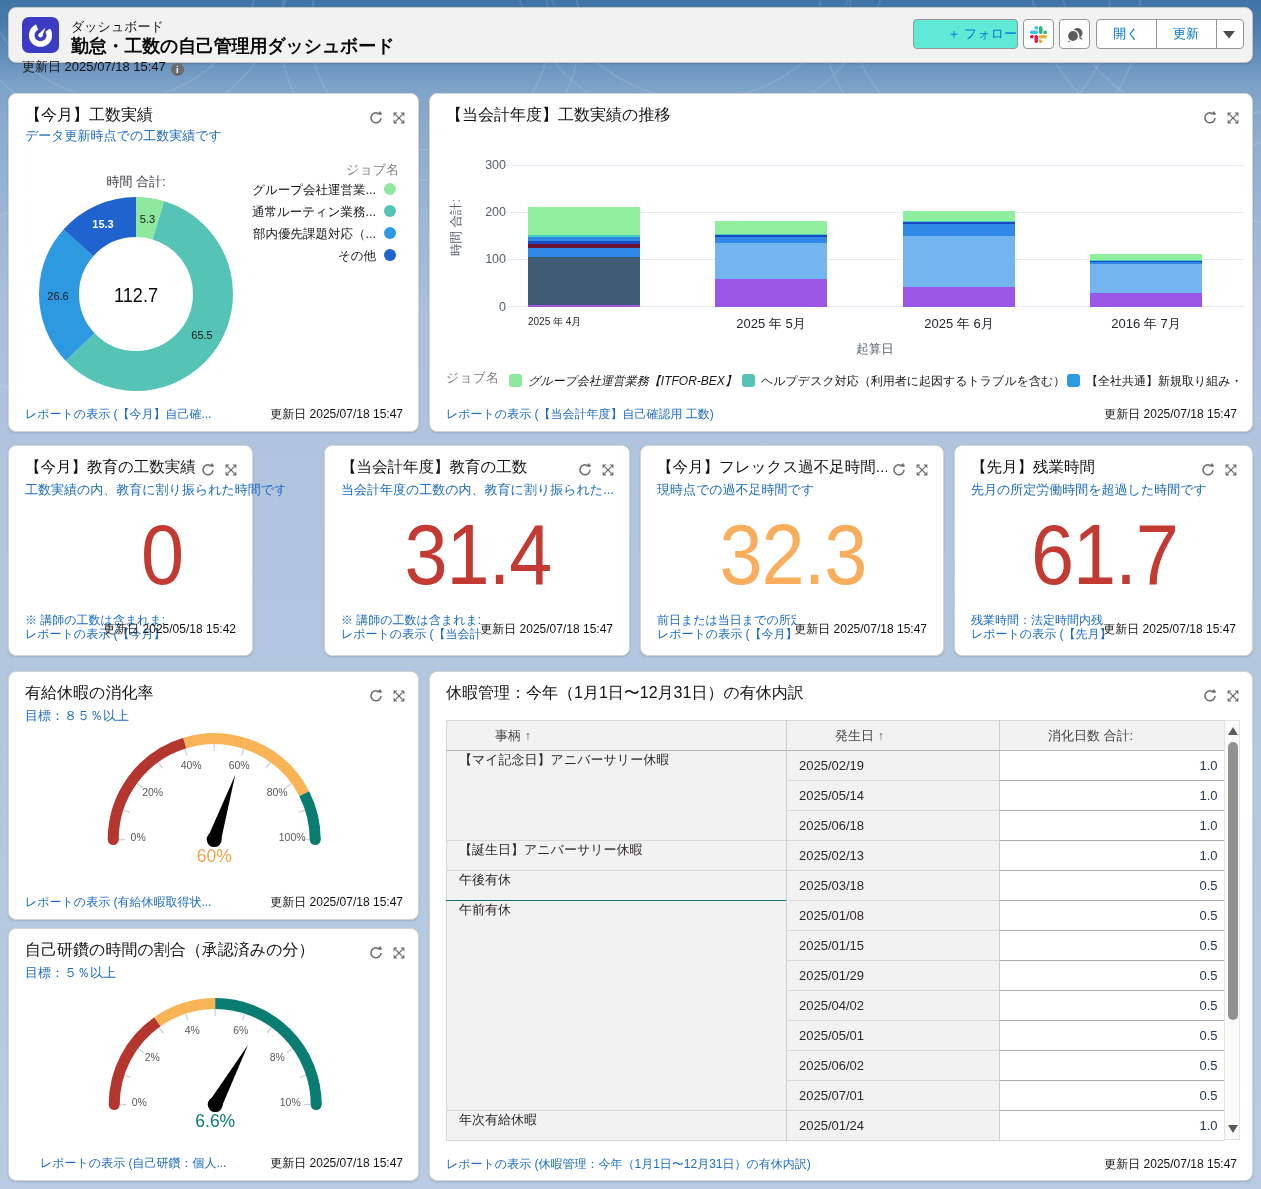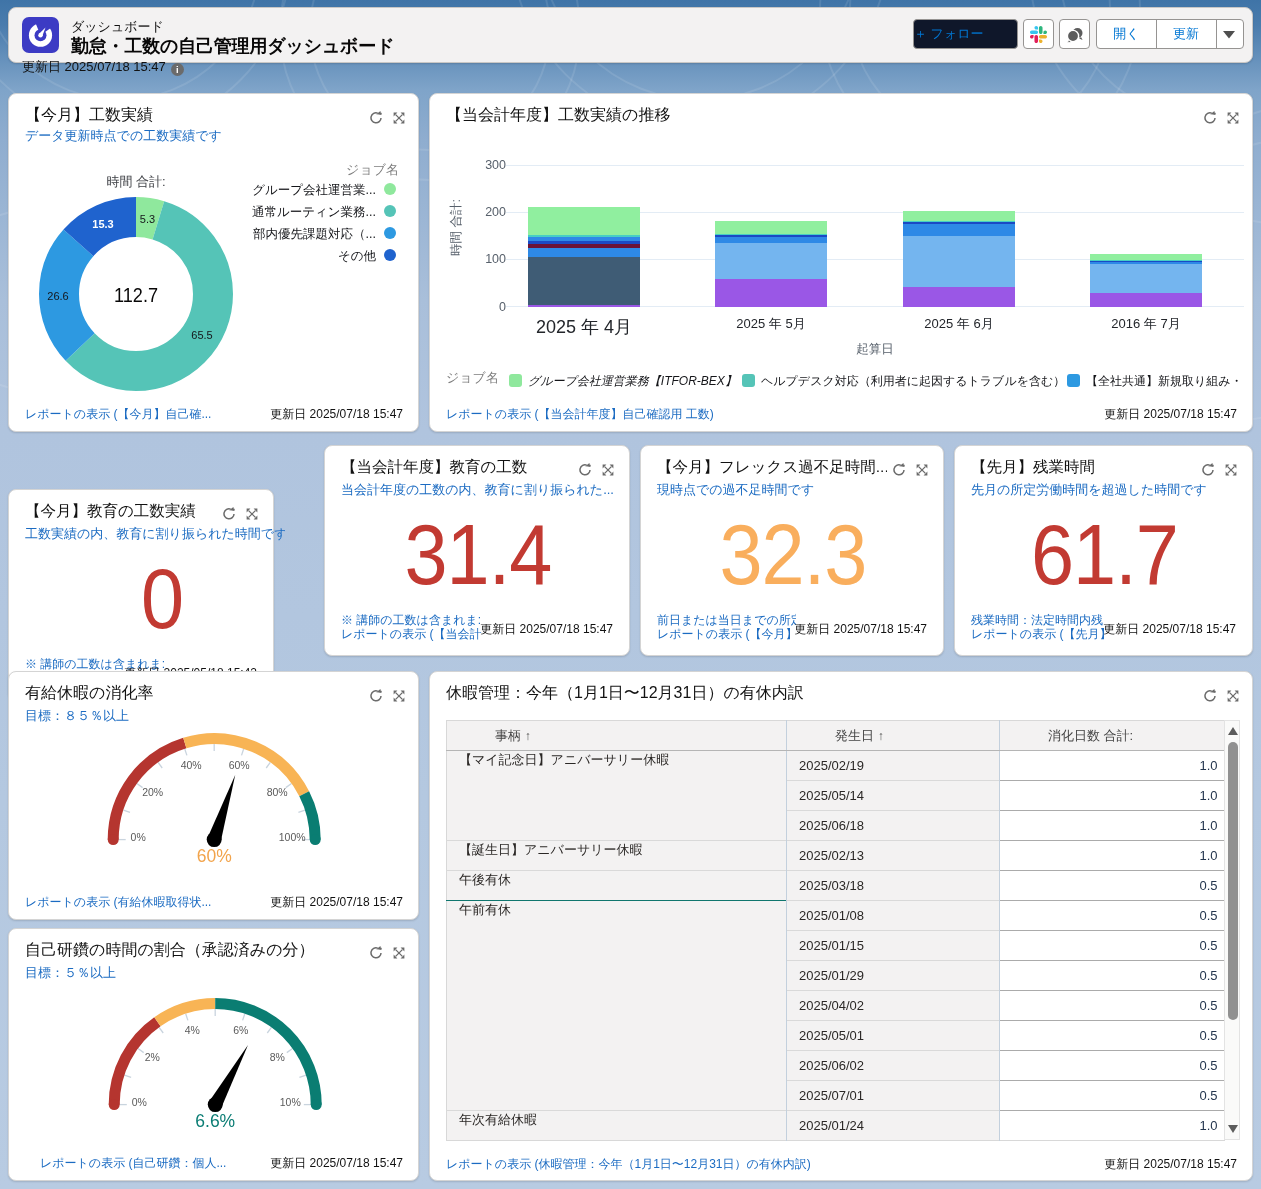--- a/index.html
+++ b/index.html
@@ -57,21 +57,21 @@
     <circle cx="18.5" cy="18.2" r="11.6" fill="#fff"></circle>
     <circle cx="18.5" cy="18.2" r="6.0" fill="#3c3bc4"></circle>
     <polygon points="18.5,18.2 12.5,3.4 21,0.8 31.6,9.0" fill="#3c3bc4"></polygon>
     <circle cx="18.5" cy="18.2" r="2.2" fill="#fff"></circle>
     <polygon points="23.5,10.5 20.2,19.3 16.8,17.1" fill="#fff"></polygon>
   </svg>
   <div style="position:absolute;left:62px;top:10px;font-size:13px;color:#121212;">ダッシュボード</div>
   <div style="position:absolute;left:62px;top:26px;font-size:18px;font-weight:bold;color:#080707;letter-spacing:-0.2px;">勤怠・工数の自己管理用ダッシュボード</div>
   <div style="position:absolute;left:13px;top:50px;font-size:13px;color:#121212;">更新日 2025/07/18 15:47<span style="display:inline-block;vertical-align:-2px;margin-left:5px;width:13px;height:13px;border-radius:50%;background:#6b6b6b;color:#fff;font-size:9.5px;font-weight:bold;text-align:center;line-height:13px;">i</span></div>
 
-  <div style="position:absolute;left:904px;top:11px;width:105px;height:30px;border:1px solid #969492;border-radius:4px;background:#0f172a;box-sizing:border-box;text-align:left;font-size:13px;color:#0176d3;line-height:28px;">＋ フォロー</div>
+  <div style="position:absolute;left:904px;top:11px;width:105px;height:30px;border:1px solid #969492;border-radius:4px;background:#5eead4;box-sizing:border-box;text-align:right;font-size:13px;color:#0176d3;line-height:28px;">＋ フォロー</div>
   <div style="position:absolute;left:1014px;top:11px;width:31px;height:30px;border:1px solid #969492;border-radius:4px;background:#fff;box-sizing:border-box;">
     <svg width="17" height="17" viewBox="0 0 122.8 122.8" style="position:absolute;left:6px;top:6px;">
       <path d="M25.8 77.6c0 7.1-5.8 12.9-12.9 12.9S0 84.7 0 77.6s5.8-12.9 12.9-12.9h12.9v12.9zM32.3 77.6c0-7.1 5.8-12.9 12.9-12.9s12.9 5.8 12.9 12.9v32.3c0 7.1-5.8 12.9-12.9 12.9s-12.9-5.8-12.9-12.9V77.6z" fill="#E01E5A"></path>
       <path d="M45.2 25.8c-7.1 0-12.9-5.8-12.9-12.9S38.1 0 45.2 0s12.9 5.8 12.9 12.9v12.9H45.2zM45.2 32.3c7.1 0 12.9 5.8 12.9 12.9s-5.8 12.9-12.9 12.9H12.9C5.8 58.1 0 52.3 0 45.2s5.8-12.9 12.9-12.9h32.3z" fill="#36C5F0"></path>
       <path d="M97 45.2c0-7.1 5.8-12.9 12.9-12.9s12.9 5.8 12.9 12.9-5.8 12.9-12.9 12.9H97V45.2zM90.5 45.2c0 7.1-5.8 12.9-12.9 12.9s-12.9-5.8-12.9-12.9V12.9C64.7 5.8 70.5 0 77.6 0s12.9 5.8 12.9 12.9v32.3z" fill="#2EB67D"></path>
       <path d="M77.6 97c7.1 0 12.9 5.8 12.9 12.9s-5.8 12.9-12.9 12.9-12.9-5.8-12.9-12.9V97h12.9zM77.6 90.5c-7.1 0-12.9-5.8-12.9-12.9s5.8-12.9 12.9-12.9h32.3c7.1 0 12.9 5.8 12.9 12.9s-5.8 12.9-12.9 12.9H77.6z" fill="#ECB22E"></path>
     </svg>
   </div>
   <div style="position:absolute;left:1050px;top:11px;width:31px;height:30px;border:1px solid #969492;border-radius:4px;background:#fff;box-sizing:border-box;">
     <svg width="18" height="16" viewBox="0 0 18 16" style="position:absolute;left:6px;top:7px;">
@@ -192,34 +192,34 @@
       <div class="seg" style="height:1px;background:#1b49c4"></div>
       <div class="seg" style="height:2.5px;background:#2e89e6"></div>
       <div class="seg" style="height:29.3px;background:#74b5ef"></div>
       <div class="seg" style="height:13.7px;background:#9a57e6"></div>
     </div>
   </div>
   <div class="axis" style="position:absolute;left:40px;top:64px;width:36px;text-align:right;">300</div>
   <div class="axis" style="position:absolute;left:40px;top:111px;width:36px;text-align:right;">200</div>
   <div class="axis" style="position:absolute;left:40px;top:158px;width:36px;text-align:right;">100</div>
   <div class="axis" style="position:absolute;left:40px;top:206px;width:36px;text-align:right;">0</div>
-  <div style="position:absolute;left:98px;top:221px;width:112px;text-align:center;font-size:18px;color:#23262b;">2025 年 4月</div>
+  <div style="position:absolute;left:98px;top:221px;width:112px;font-size:10px;color:#23262b;">2025 年 4月</div>
   <div style="position:absolute;left:285px;top:221px;width:112px;text-align:center;font-size:13px;color:#23262b;">2025 年 5月</div>
   <div style="position:absolute;left:473px;top:221px;width:112px;text-align:center;font-size:13px;color:#23262b;">2025 年 6月</div>
   <div style="position:absolute;left:660px;top:221px;width:112px;text-align:center;font-size:13px;color:#23262b;">2016 年 7月</div>
   <div class="axis" style="position:absolute;left:76px;top:247px;width:738px;text-align:center;">起算日</div>
   <div style="position:absolute;left:16px;top:275px;font-size:13px;color:#7d7d7d;">ジョブ名</div>
   <div class="lgd" style="left:79px;width:252px;font-style:italic;"><span class="sw" style="background:#8fe89d"></span>グループ会社運営業務【ITFOR-BEX】</div>
   <div class="lgd" style="left:312px;width:322px;"><span class="sw" style="background:#55c4b7"></span>ヘルプデスク対応（利用者に起因するトラブルを含む）</div>
   <div class="lgd" style="left:637px;width:171px;"><span class="sw" style="background:#2d99e1"></span>【全社共通】新規取り組み・</div>
   <div class="flink" style="left:16px;top:312px;width:400px;">レポートの表示 (【当会計年度】自己確認用 工数)</div>
   <div class="fdate" style="right:15px;top:312px;">更新日 2025/07/18 15:47</div>
 </div>
 
-<div class="card kpi" style="left:8px;top:445px;width:266px;height:211px;margin-top:44px;">
+<div class="card kpi" style="left:8px;top:445px;width:245px;height:211px;">
   <div class="ctitle">【今月】教育の工数実績</div>
   <div class="icons" style="right:15px;">
       <svg width="12" height="13" viewBox="0 0 12 13" style="position:absolute;left:2px;top:1px;">
         <path d="M7.7 2.1 A5 5 0 1 0 11 6.9" fill="none" stroke="#6b6b6b" stroke-width="1.5"></path>
         <path d="M6.2 3.2 L11.3 3.8 L10.4 0 Z" fill="#6b6b6b"></path>
         <path d="M9.3 3.4 h2.4 v-2 Z" fill="#6b6b6b"></path>
       </svg>
       <svg width="12" height="12" viewBox="0 0 12 12" style="position:absolute;right:0;top:1.5px;">
         <path d="M2.6 2.6 L9.4 9.4 M9.4 2.6 L2.6 9.4" stroke="#6b6b6b" stroke-width="1.3" fill="none"></path>
         <g fill="#6b6b6b">

